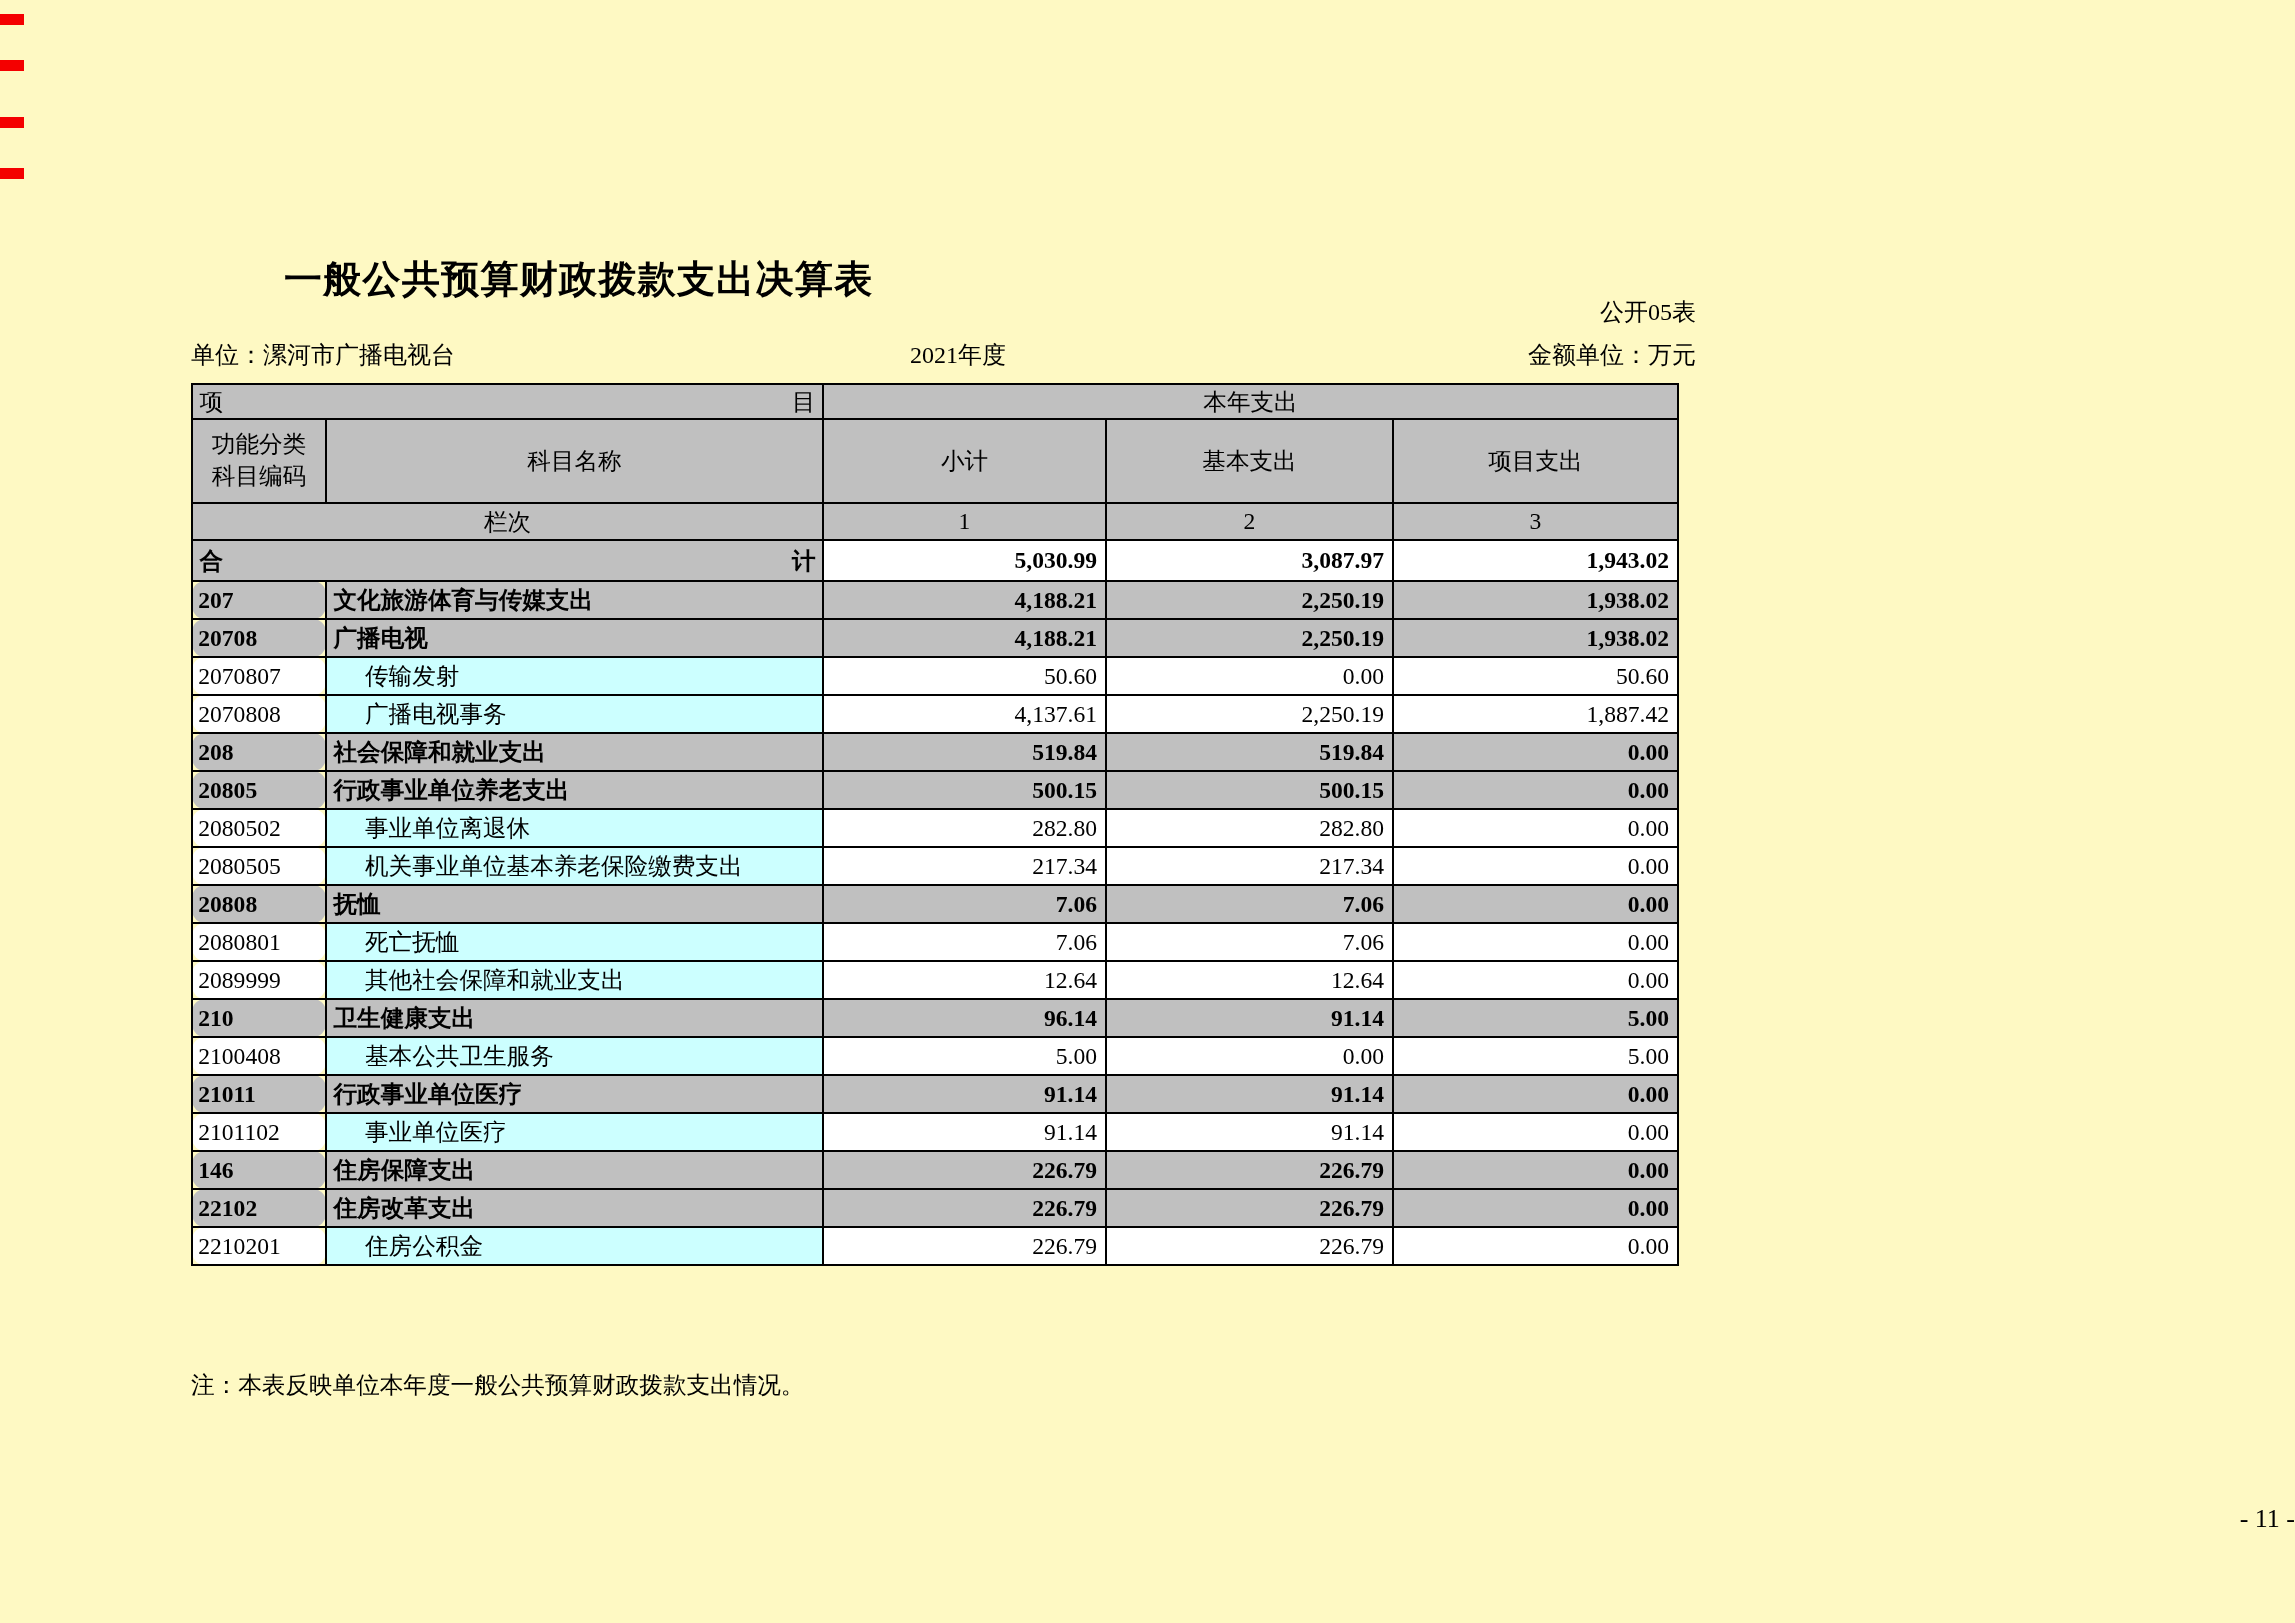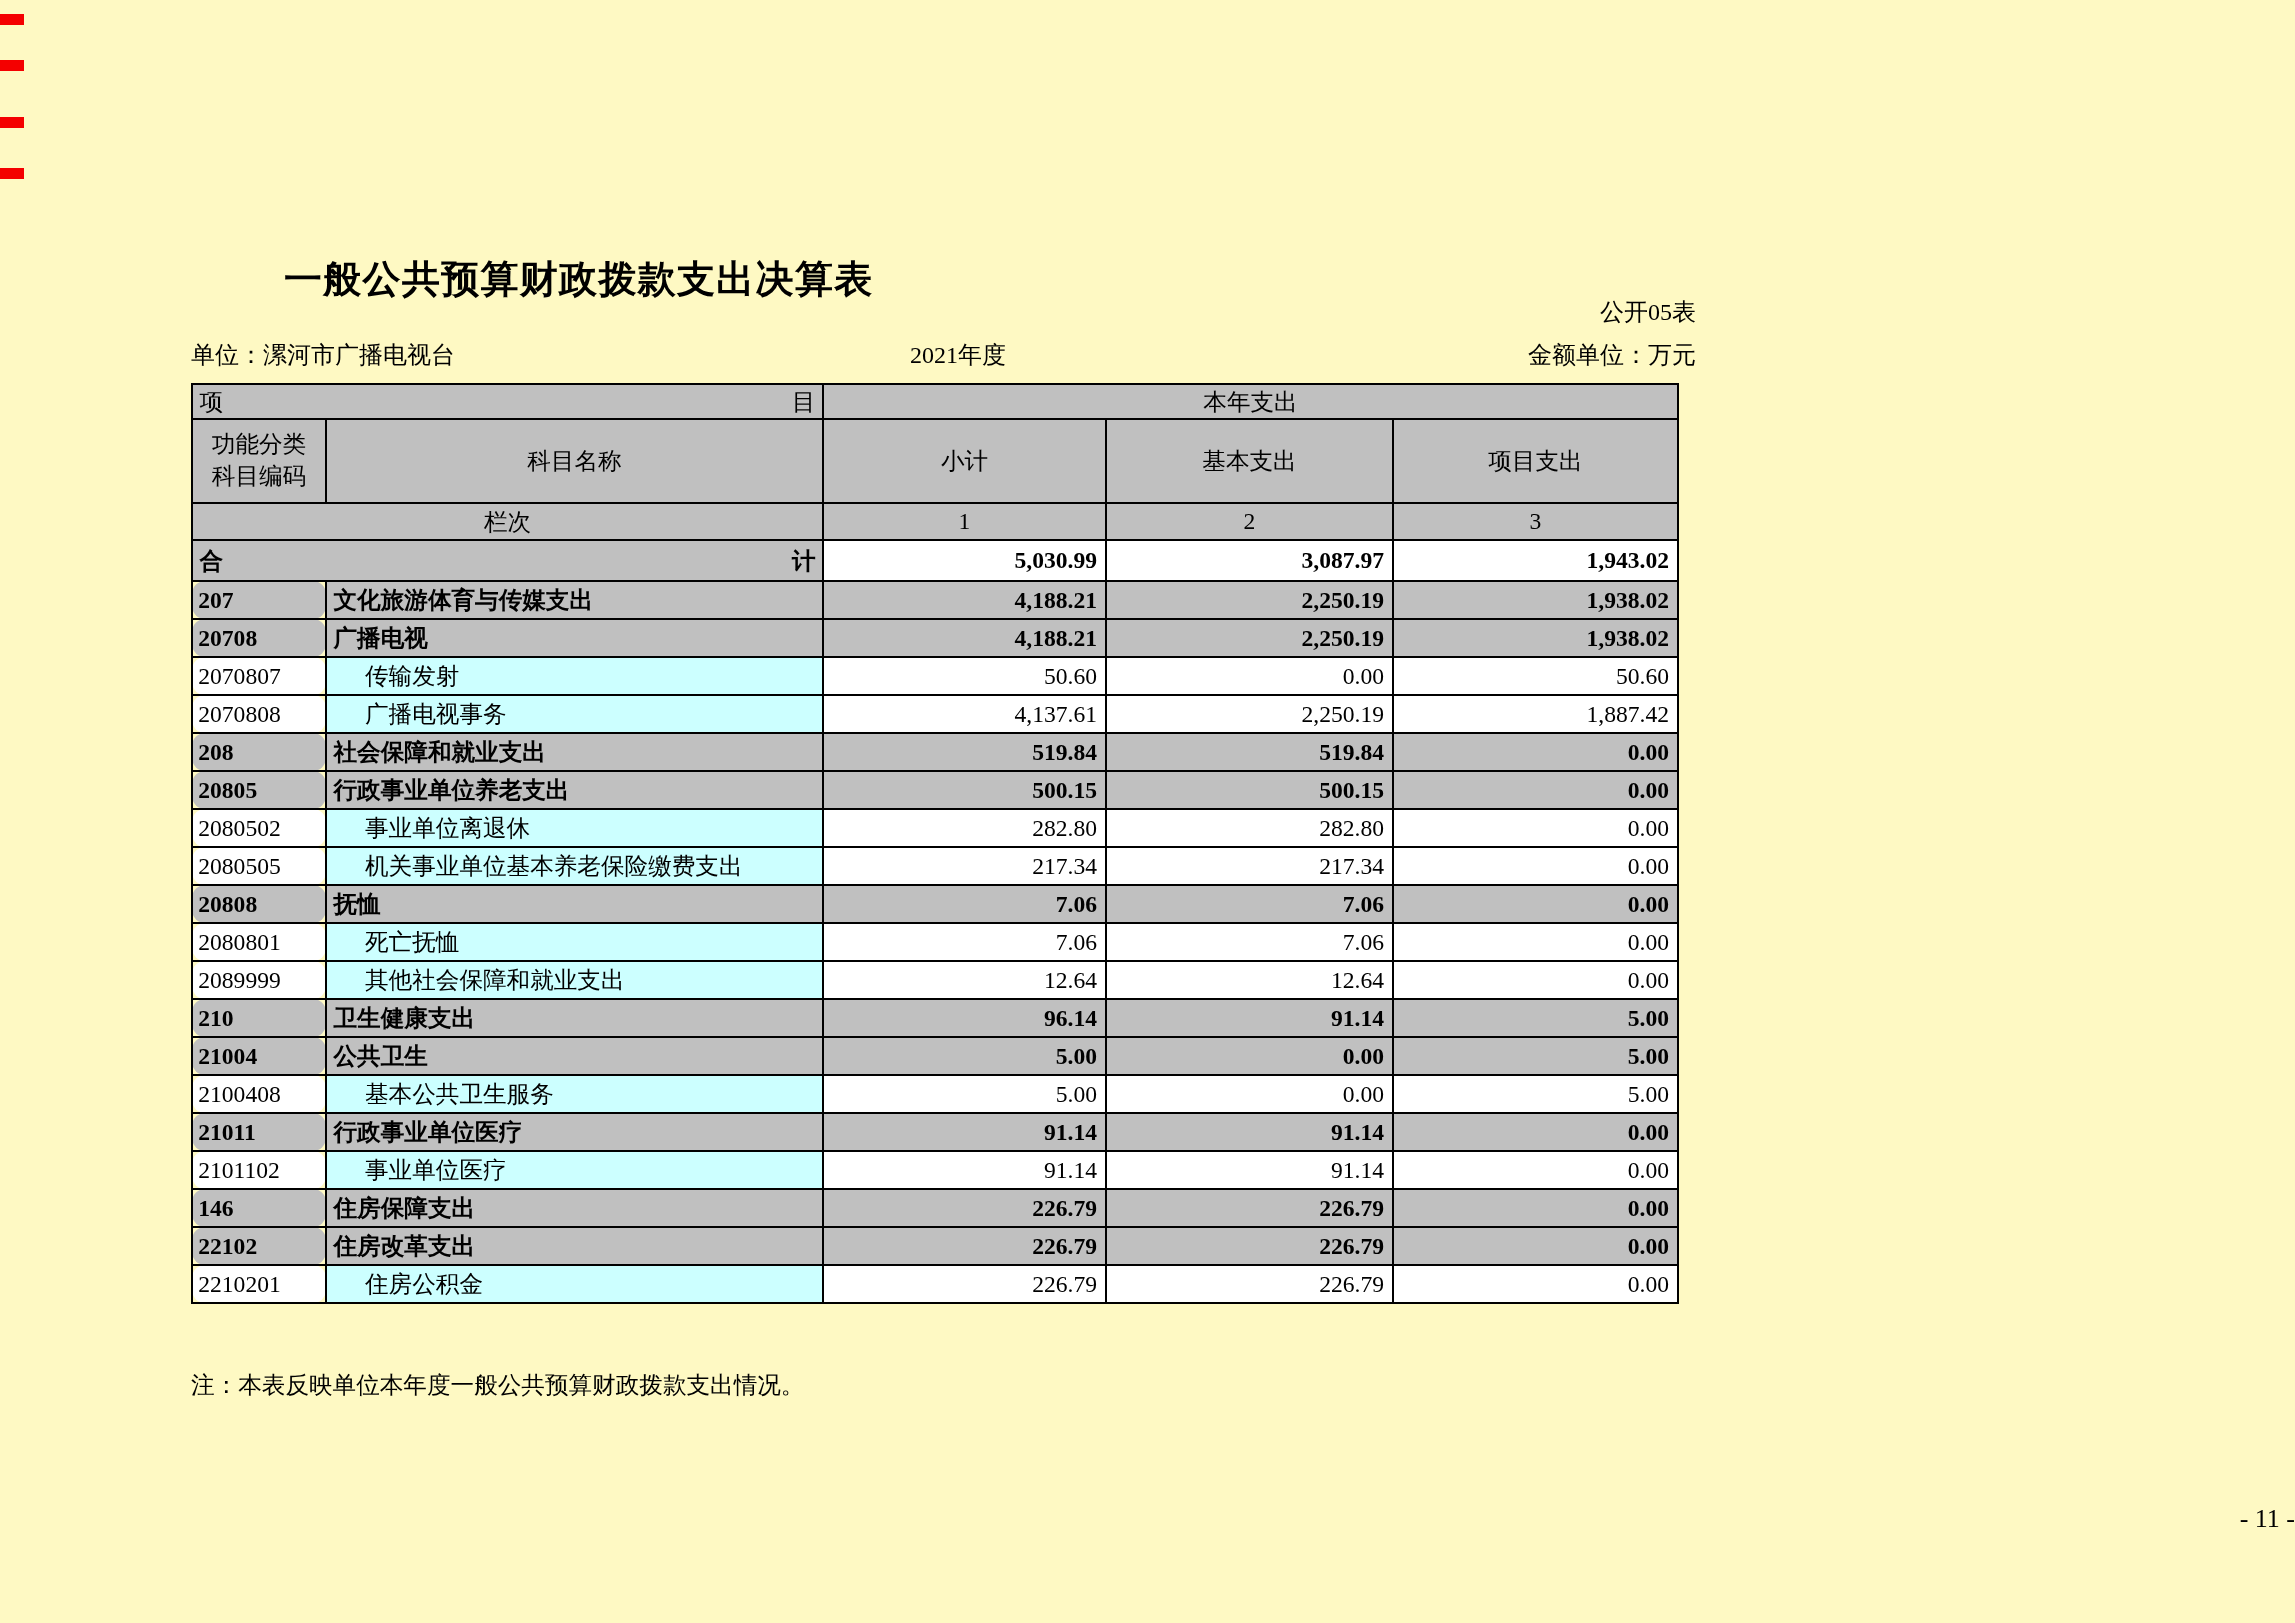--- a/index.html
+++ b/index.html
@@ -212,27 +212,20 @@
           <td class="num">0.00</td>
         </tr>
         <tr class="data">
           <td class="code gray bold">210</td>
           <td class="name-sum gray bold">卫生健康支出</td>
           <td class="num gray bold">96.14</td>
           <td class="num gray bold">91.14</td>
           <td class="num gray bold">5.00</td>
         </tr>
         <tr class="data">
-          <td class="code gray bold">21004</td>
-          <td class="name-sum gray bold">公共卫生</td>
-          <td class="num gray bold">5.00</td>
-          <td class="num gray bold">0.00</td>
-          <td class="num gray bold">5.00</td>
-        </tr>
-        <tr class="data">
           <td class="code">2100408</td>
           <td class="name-det cyan">基本公共卫生服务</td>
           <td class="num">5.00</td>
           <td class="num">0.00</td>
           <td class="num">5.00</td>
         </tr>
         <tr class="data">
           <td class="code gray bold">21011</td>
           <td class="name-sum gray bold">行政事业单位医疗</td>
           <td class="num gray bold">91.14</td>

